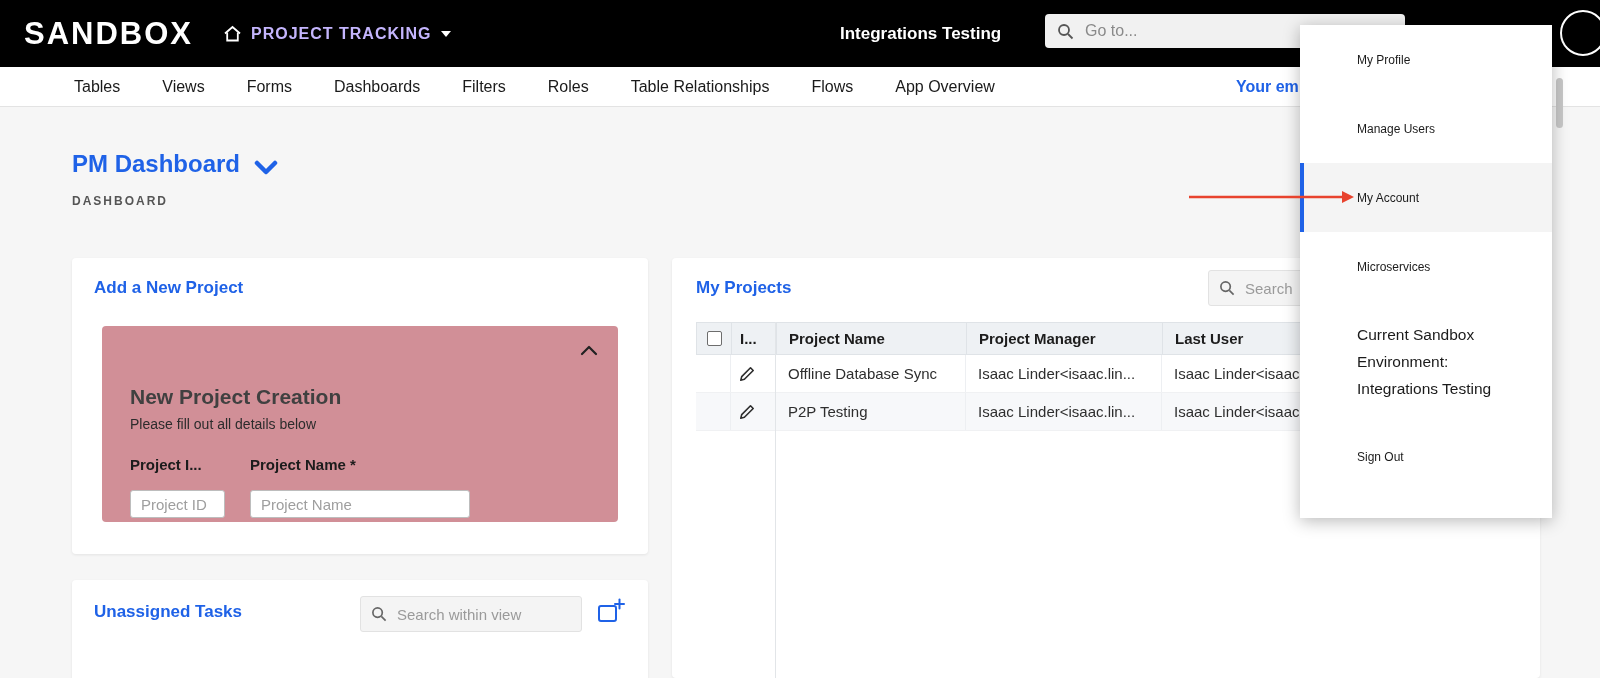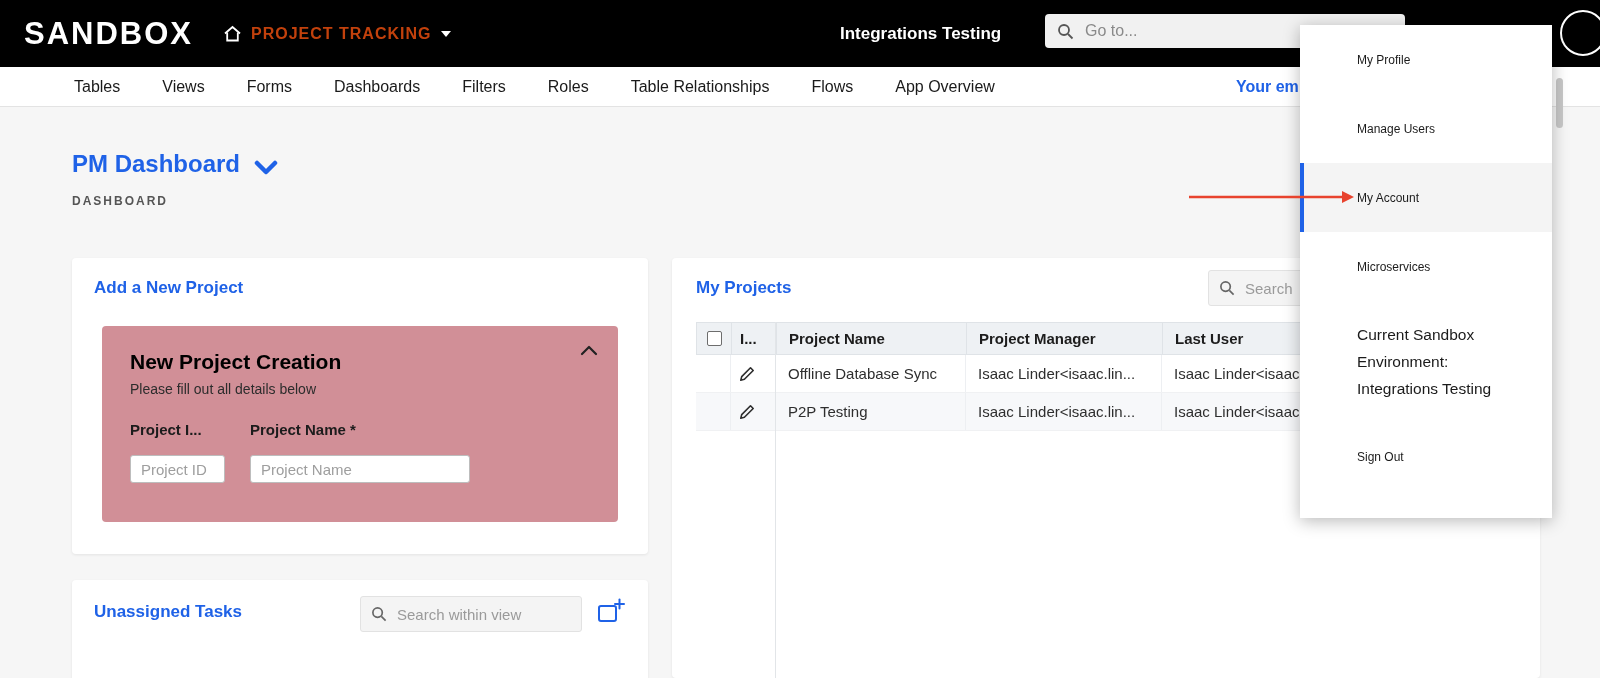--- a/index.html
+++ b/index.html
@@ -11,42 +11,42 @@
   }
   *{box-sizing:border-box;}
   html,body{margin:0;padding:0;}
   body{
     width:1600px;height:678px;position:relative;overflow:hidden;
     background:#f6f6f6;font-family:"Liberation Sans",sans-serif;
   }
   
   .header{position:absolute;top:0;left:0;width:1600px;height:67px;background:var(--header-bg);display:flex;align-items:center;z-index:10;}
   .logo{color:#fff;font-size:31px;font-weight:800;letter-spacing:2px;margin-left:24px;white-space:nowrap;}
-  .app-switcher{margin-left:30px;display:flex;align-items:center;gap:9px;color:#c2410c;font-weight:700;font-size:16px;letter-spacing:1px;cursor:pointer;white-space:nowrap;}
+  .app-switcher{margin-left:30px;display:flex;align-items:center;gap:9px;color:#c4b5fd;font-weight:700;font-size:16px;letter-spacing:1px;cursor:pointer;white-space:nowrap;}
   .env-name{position:absolute;left:840px;color:#fff;font-weight:700;font-size:17px;white-space:nowrap;}
   .goto-box{position:absolute;left:1045px;top:14px;width:360px;height:34px;background:#f1f1f1;border-radius:4px;display:flex;align-items:center;padding:0 12px;gap:9px;}
   .goto-box input{border:none;background:transparent;outline:none;font-size:16px;color:#333;width:100%;}
   .goto-box input::placeholder{color:#8a8a8a;}
   .avatar{position:absolute;left:1560px;top:10px;width:46px;height:46px;border:2.5px solid #fff;border-radius:50%;}
   
   .nav{position:absolute;top:67px;left:0;width:1600px;height:40px;background:#fff;border-bottom:1px solid #e3e3e3;display:flex;align-items:center;z-index:9;}
   .nav-items{display:flex;margin-left:74px;gap:42px;font-size:16px;color:#1a1a1a;white-space:nowrap;}
   .nav-items span{cursor:pointer;}
   .nav-right{position:absolute;left:1236px;color:var(--accent-blue);font-weight:700;font-size:16px;white-space:nowrap;}
   
   .page-head{position:absolute;left:72px;top:150px;z-index:1;}
   .page-title{display:flex;align-items:center;gap:14px;color:var(--accent-blue);font-size:24px;font-weight:600;cursor:pointer;}
   .page-sub{margin-top:16px;font-size:12px;font-weight:700;letter-spacing:2px;color:#555;}
   
   .card{position:absolute;background:#fff;border-radius:4px;box-shadow:0 1px 3px rgba(0,0,0,0.08);z-index:1;}
   .card-heading{color:var(--accent-blue);font-size:17px;font-weight:700;}
   .card-add{left:72px;top:258px;width:576px;height:296px;}
   .card-add .card-heading{padding:20px 22px 0 22px;}
   .pink-panel{position:absolute;left:30px;top:68px;width:516px;height:196px;background:var(--panel-pink);border-radius:4px;padding:24px 28px;}
-  .panel-title{font-size:21px;font-weight:800;color:#000000;}
+  .panel-title{font-size:21px;font-weight:800;color:#404040;margin-top:35px;}
   .panel-sub{font-size:14px;color:#2c2c2c;margin-top:7px;}
   .collapse-chevron{position:absolute;right:20px;top:16px;color:#222;cursor:pointer;}
   .fields-row{display:flex;gap:25px;margin-top:24px;}
   .field{display:flex;flex-direction:column;gap:17px;}
   .field-label{font-size:15px;font-weight:700;color:#1c1c1c;white-space:nowrap;overflow:hidden;}
   .text-input{height:28px;border:1px solid #bdbdbd;border-radius:3px;padding:0 10px;font-size:15px;color:#b91c1c;background:#fff;outline:none;width:100%;}
   .text-input::placeholder{color:#9e9e9e;}
   .f1{width:95px;} .f2{width:220px;}
   .card-unassigned{left:72px;top:580px;width:576px;height:130px;}
   .card-unassigned .card-heading{padding:22px 0 0 22px;}

